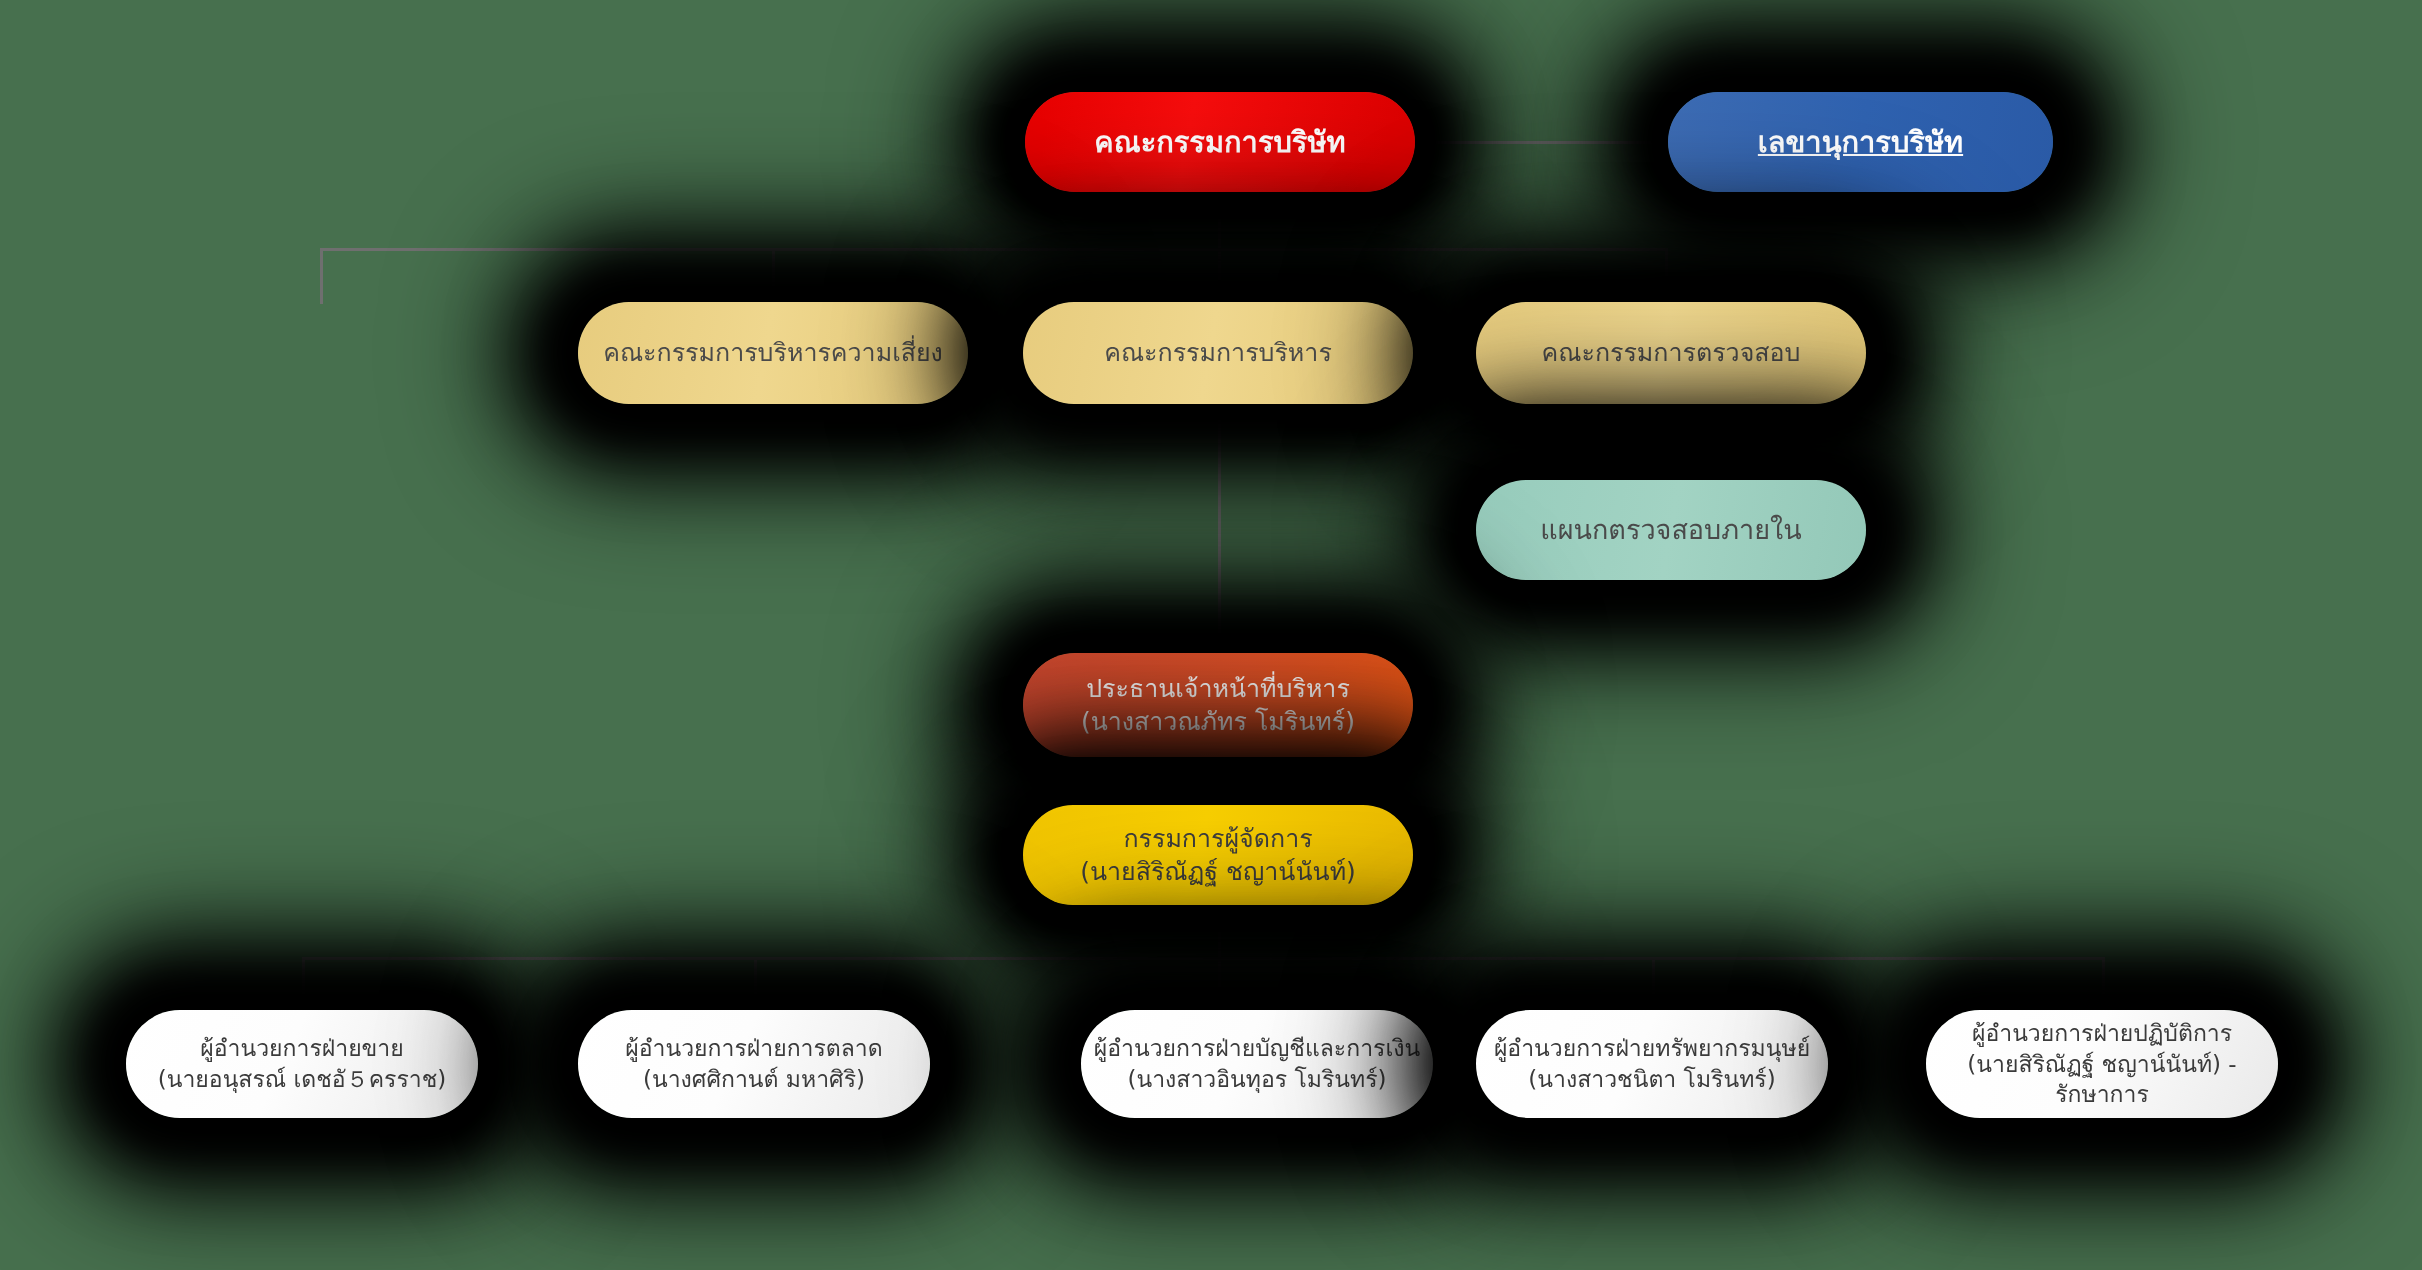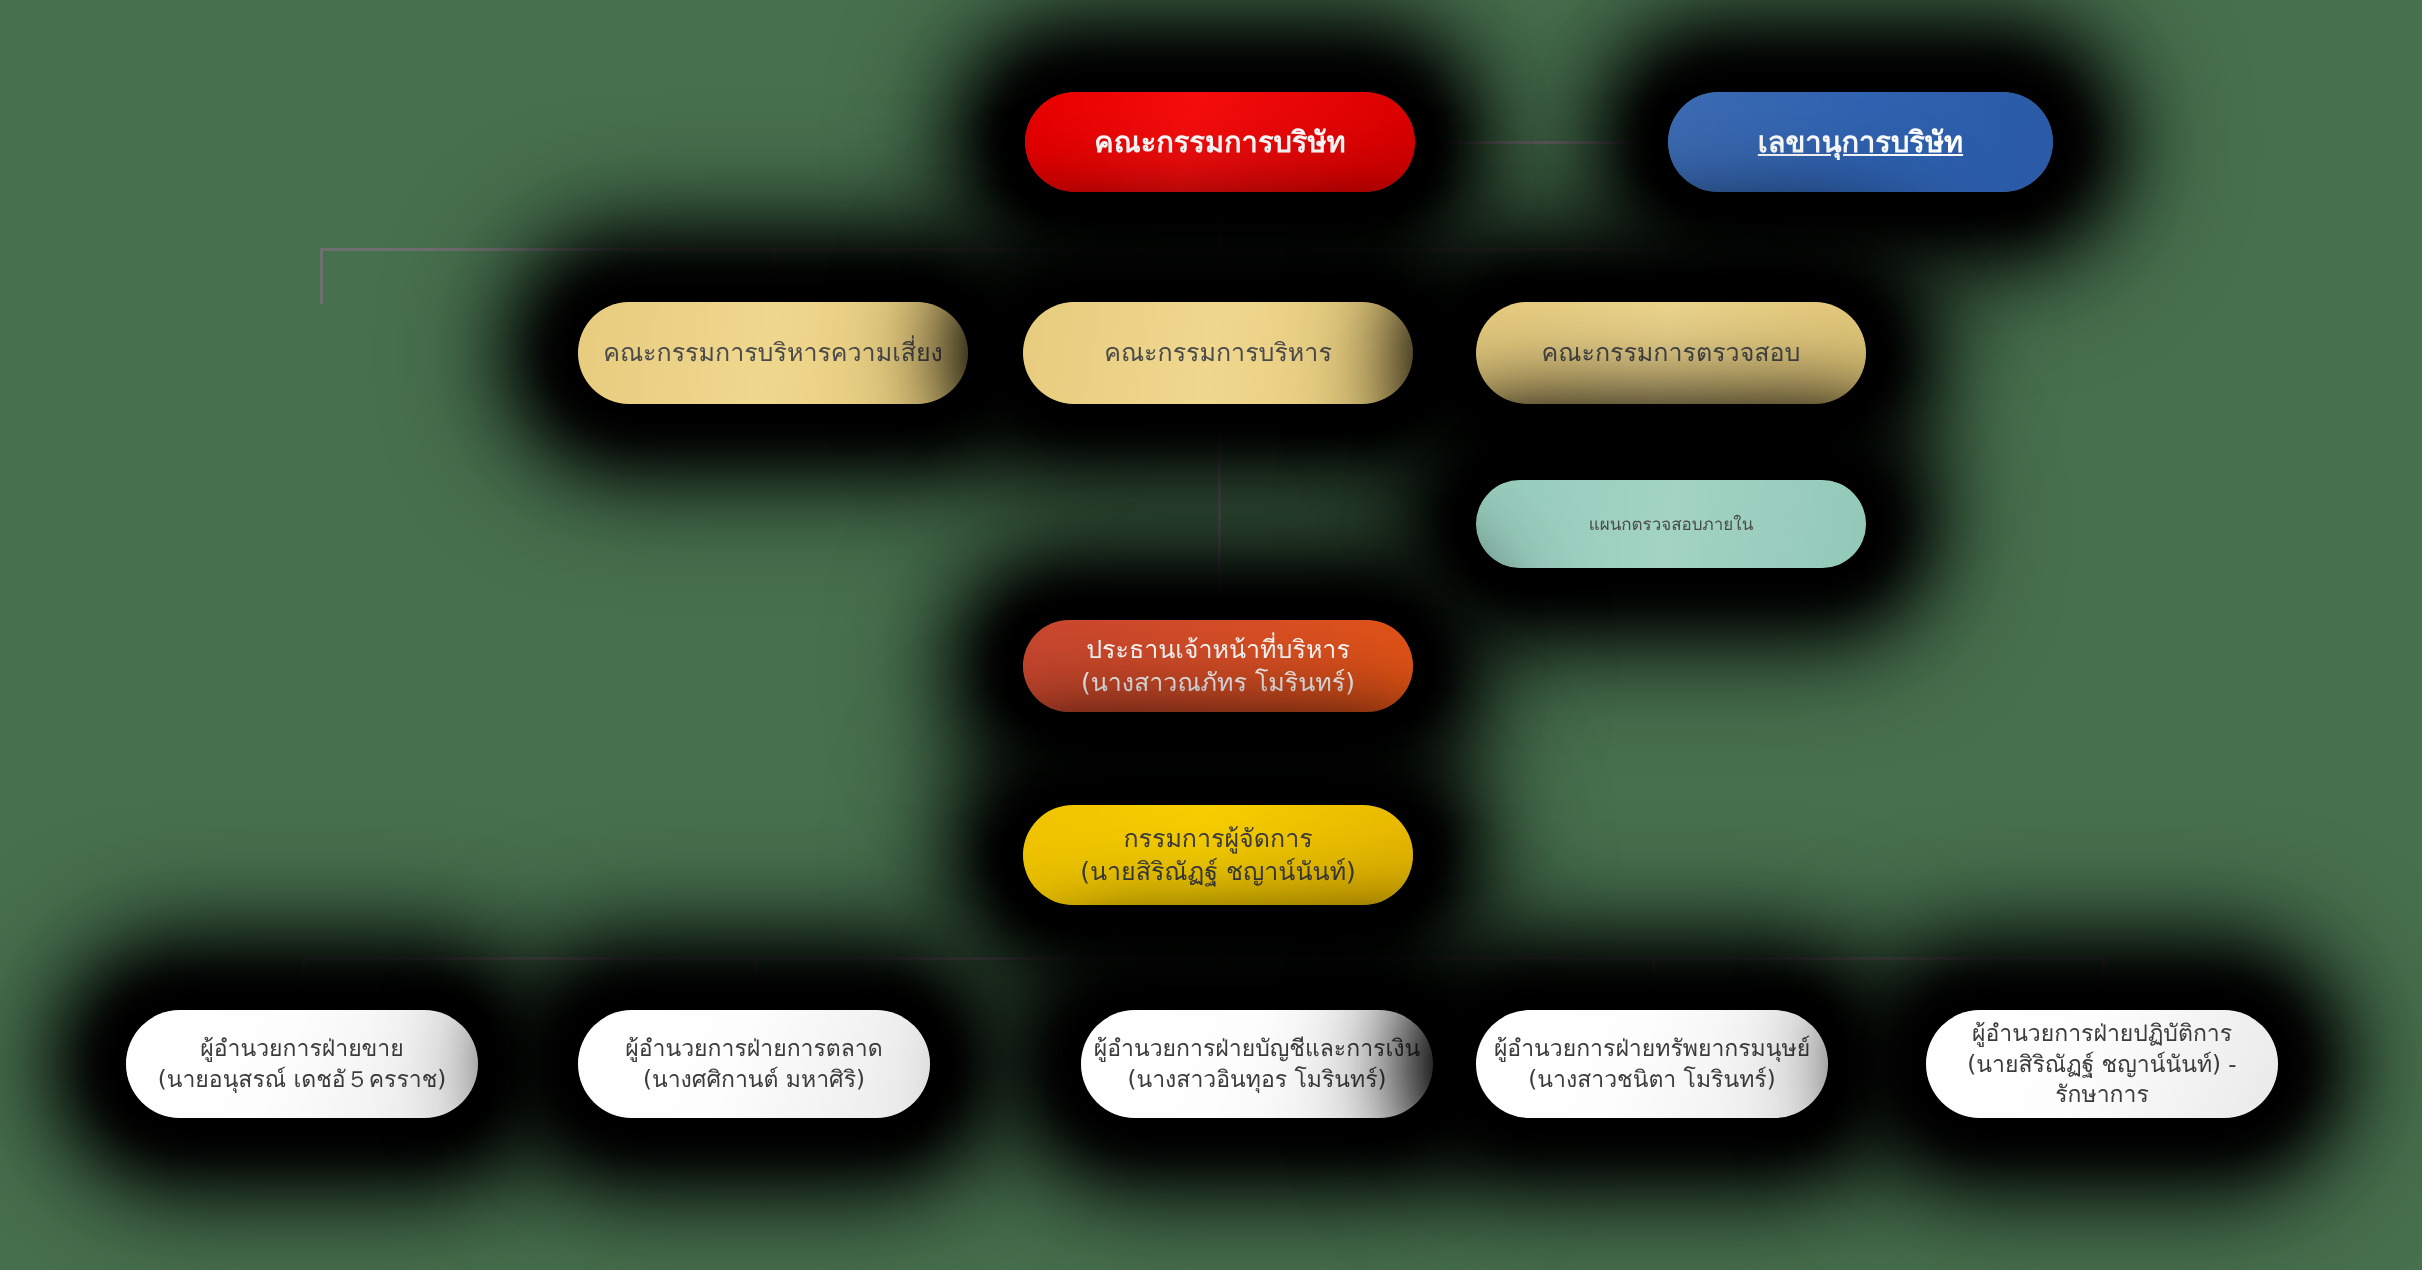--- a/index.html
+++ b/index.html
@@ -80,30 +80,30 @@
     height: 102px;
   }
   .node.c-nomination { left: 126px;  top: 302px; width: 390px; }
   .node.c-risk       { left: 578px;  top: 302px; width: 390px; }
   .node.c-exec       { left: 1023px; top: 302px; width: 390px; }
   .node.c-audit      { left: 1476px; top: 302px; width: 390px; }
 
   
   .node.internal-audit {
     left: 1476px; top: 480px;
-    width: 390px; height: 88px;
+    width: 390px; height: 100px;
     background: linear-gradient(100deg, #97ccbc 0%, #a2d3c3 50%, #93c8b8 100%);
     color: #4a4a4a;
-    font-size: 17px;
+    font-size: 27px;
   }
 
   
   .node.ceo {
-    left: 1023px; top: 620px;
-    width: 390px; height: 92px;
+    left: 1023px; top: 653px;
+    width: 390px; height: 104px;
     background: linear-gradient(105deg, #c9472f 0%, #d94f26 55%, #e35414 100%);
     color: #ffffff;
     font-size: 25px;
     align-items: center;
   }
 
   
   .node.md {
     left: 1023px; top: 805px;
     width: 390px; height: 100px;

